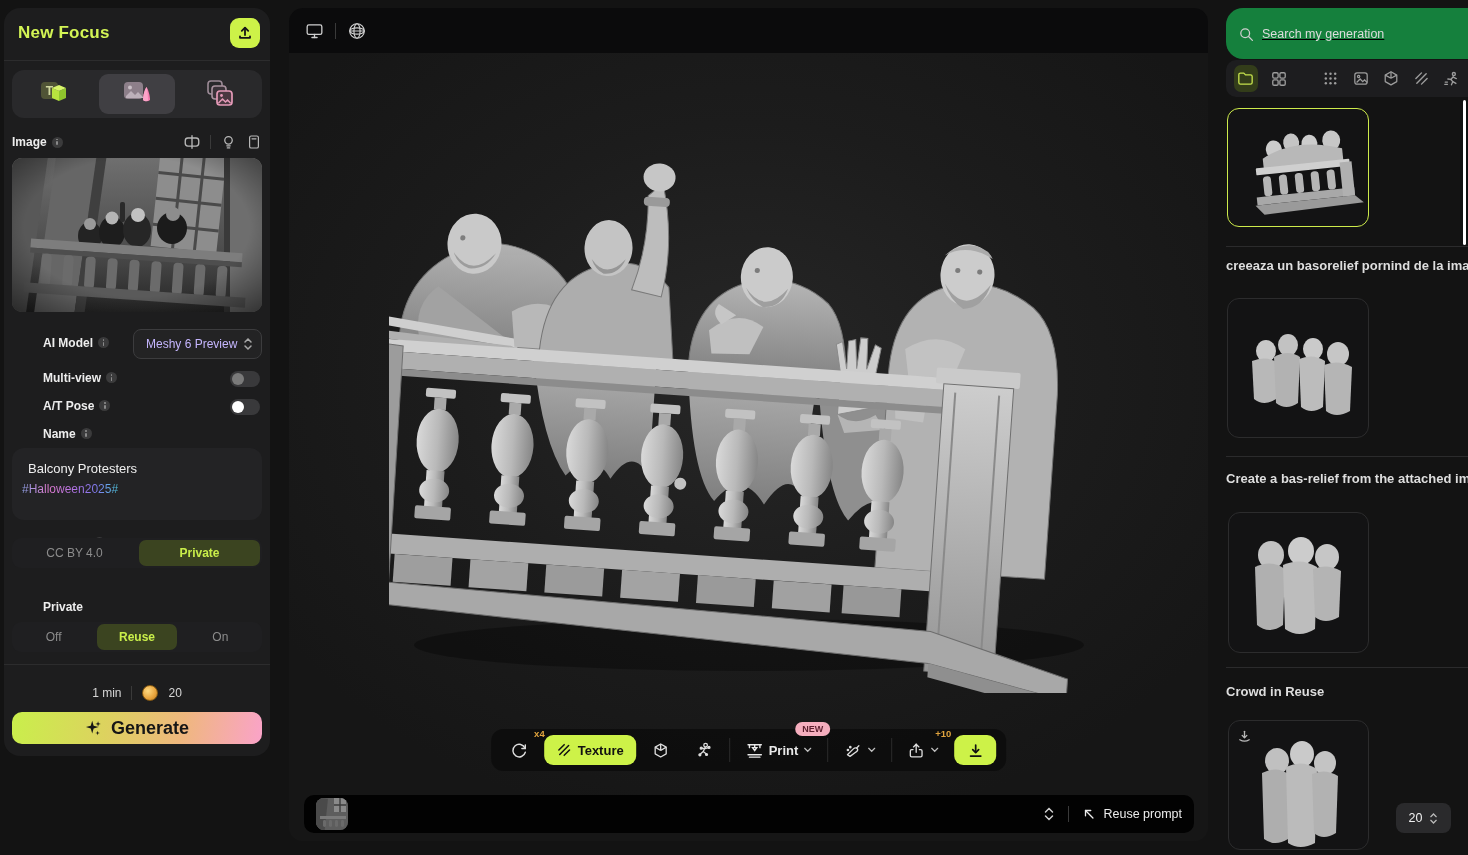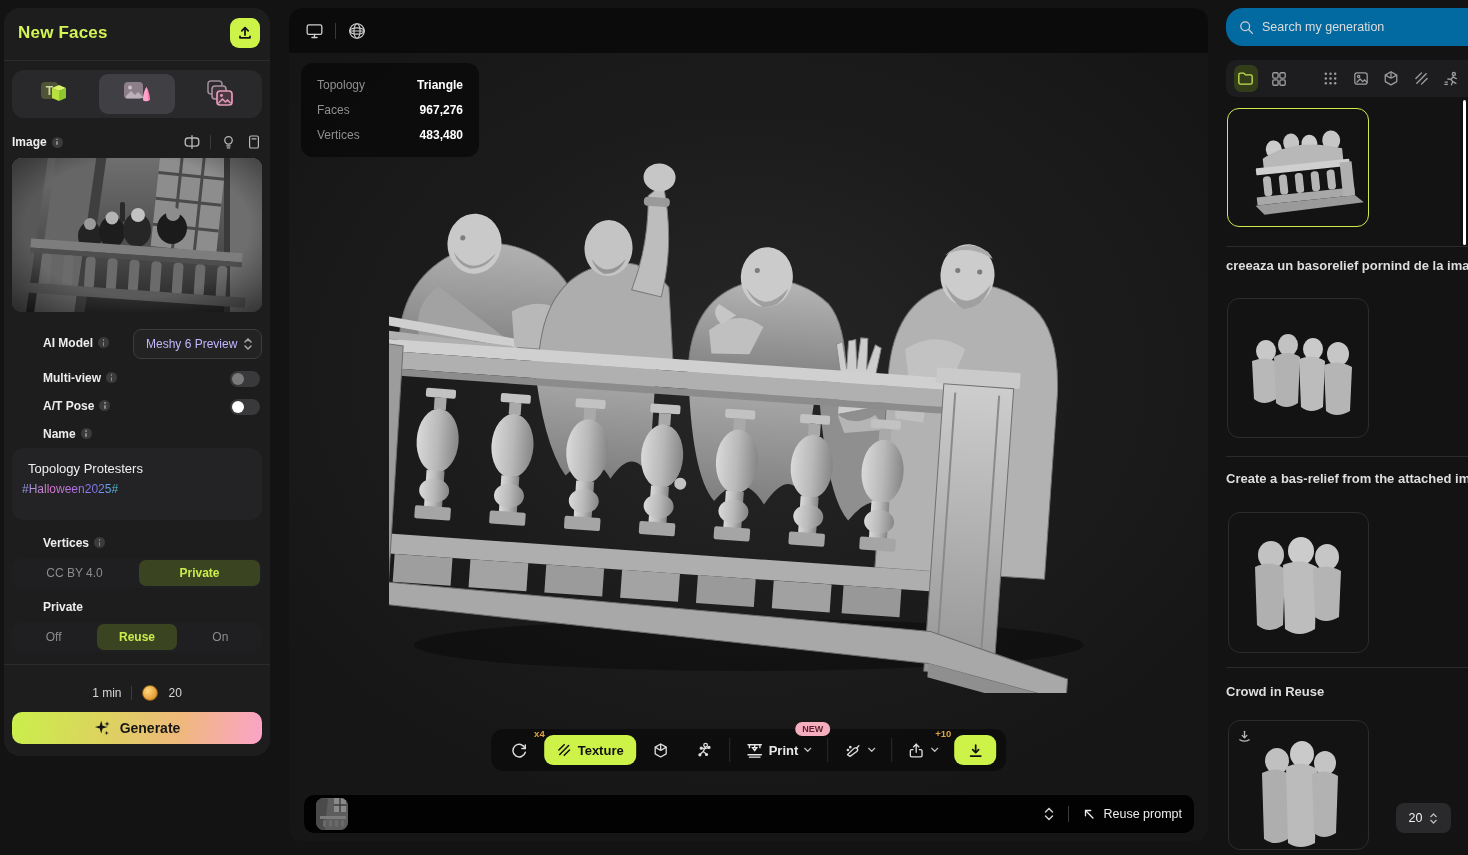--- a/index.html
+++ b/index.html
@@ -35,21 +35,21 @@
   .name-value { position:absolute; left:16px; top:13px; font-size:13px; color:#efefef; }
   .name-hash { position:absolute; left:10px; top:34px; font-size:12px; background:linear-gradient(90deg,#8fa2e8 0%,#e07bd0 28%,#b072e6 55%,#7e7bf0 78%,#4fc7e0 100%); -webkit-background-clip:text; background-clip:text; color:transparent; }
   .seg { left:8px; top:0; width:250px; height:30px; background:#1f1f21; border-radius:9px; display:flex; align-items:center; }
   .seg-opt { flex:1; text-align:center; font-size:12px; color:#8c8c8c; cursor:pointer; line-height:26px; border-radius:7px; margin:2px; }
   .seg-opt.active { background:#3b4420; color:#c9ee4a; font-weight:bold; }
   .footer-div { left:0; top:656px; width:266px; height:1px; background:#2c2c2d; }
   .cost-row { left:0; top:674px; width:266px; height:22px; display:flex; align-items:center; justify-content:center; gap:10px; }
   .cost-row .t { font-size:12px; color:#d6d6d6; }
   .coin { width:16px; height:16px; border-radius:50%; background:radial-gradient(circle at 35% 35%,#ffd980,#e8a33c 60%,#b5791f); border:1px solid #8a5c14; display:inline-block; }
   .generate-btn { left:8px; top:704px; width:250px; height:32px; border:none; border-radius:10px; background:linear-gradient(100deg,#c9ef4b 0%,#ddd25f 38%,#efb77e 68%,#faa3c9 100%); display:flex; align-items:center; justify-content:center; gap:8px; cursor:pointer; }
-  .generate-btn span { font-size:14px; font-weight:bold; color:#161616; }
+  .generate-btn span { font-size:18px; font-weight:bold; color:#161616; }
 
   
   #viewport { left:289px; top:8px; width:919px; height:833px; border-radius:14px; background:radial-gradient(62% 55% at 50% 44%, #272727 0%, #1c1c1c 55%, #161616 100%); overflow:hidden; }
   .vp-header { left:0; top:0; width:919px; height:45px; background:#0b0b0c; display:flex; align-items:center; padding-left:16px; gap:11px; }
   .vsep { width:1px; height:16px; background:#3a3a3a; }
   .stats-panel { left:12px; top:55px; width:178px; height:94px; background:rgba(10,10,10,.88); border-radius:12px; padding:10px 16px; display:flex; flex-direction:column; justify-content:space-around; }
   .stat-row { display:flex; justify-content:space-between; align-items:center; }
   .stat-row .l { font-size:12px; color:#8f8f8f; }
   .stat-row .v { font-size:12px; color:#ffffff; font-weight:bold; }
   .vp-toolbar { left:50%; transform:translateX(-50%); top:721px; height:42px; background:rgba(13,13,13,.92); border-radius:12px; display:flex; align-items:center; padding:0 10px; gap:7px; }
@@ -61,21 +61,21 @@
   .tb-sep { width:1px; height:24px; background:#2b2b2b; }
   .sup-orange { position:absolute; top:-7px; right:-8px; font-size:9.5px; font-weight:bold; color:#dfa33e; }
   .new-badge { position:absolute; top:-13px; right:-10px; background:#f5aebe; color:#5c1f2e; font-size:9px; font-weight:bold; padding:2px 7px; border-radius:8px; }
   .vp-bottombar { left:15px; top:787px; width:890px; height:38px; background:#020202; border-radius:10px; display:flex; align-items:center; padding:0 12px; }
   .mini-thumb { width:32px; height:32px; border-radius:8px; overflow:hidden; background:#444; cursor:pointer; }
   .bb-right { margin-left:auto; display:flex; align-items:center; gap:13px; }
   .reuse { display:flex; align-items:center; gap:7px; cursor:pointer; }
   .reuse span { font-size:12.5px; color:#ececec; }
 
   
-  .search-wrap { left:1226px; top:8px; width:242px; height:38px; background:#0369a1; border-radius:17px 0 0 17px; display:flex; align-items:center; padding-left:12px; gap:8px; }
+  .search-wrap { left:1226px; top:8px; width:242px; height:51px; background:#15803d; border-radius:17px 0 0 17px; display:flex; align-items:center; padding-left:12px; gap:8px;text-decoration:underline; }
   .search-input { background:transparent; border:none; outline:none; color:#e8e8e8; font-size:12.5px; width:180px; font-family:"Liberation Sans",sans-serif; }
   .search-input::placeholder { color:#dcdcdc; opacity:1; }
   .rp-iconrow { left:1226px; top:60px; width:242px; height:37px; background:#1d1d1f; border-radius:10px 0 0 10px; display:flex; align-items:center; padding:0 8px; gap:13px; }
   .rp-ico { width:22px; height:22px; display:flex; align-items:center; justify-content:center; cursor:pointer; }
   .rp-active { width:30px; height:27px; background:#333d1a; border-radius:7px; }
   .rp-gap { width:10px; }
   .gen-thumb { background:#131314; border:1px solid #2c2c2d; border-radius:12px; overflow:hidden; cursor:pointer; }
   .gen-thumb.selected { border:1.5px solid #cdeb4b; }
   .rp-div { left:1226px; width:242px; height:1px; background:#2b2b2c; }
   .rp-label { left:1226px; width:242px; font-size:13px; font-weight:bold; color:#dedede; white-space:nowrap; overflow:hidden; }
@@ -83,21 +83,21 @@
   .stepper { left:1396px; top:803px; width:55px; height:30px; background:#2a2a2c; border-radius:8px; display:flex; align-items:center; justify-content:center; gap:7px; cursor:pointer; }
   .stepper span { font-size:12.5px; color:#f0f0f0; }
   .scrollbar { left:1463px; top:100px; width:3px; height:145px; background:#ffffff; border-radius:2px; }
 </style>
 </head>
 <body>
 
 <div id="stage">
 
   <div id="left-card" class="abs">
-    <div class="abs lp-title">New Faces</div>
+    <div class="abs lp-title">New Focus</div>
     <button class="abs upload-btn">
       <svg width="16" height="16" viewBox="0 0 16 16">
           <g stroke="#161616" stroke-width="1.8" fill="none" stroke-linecap="round" stroke-linejoin="round">
             <path d="M8 10 V3"></path>
             <path d="M4.8 5.8 L8 2.6 L11.2 5.8"></path>
             <path d="M3 11.5 v1.3 h10 v-1.3"></path>
           </g>
         </svg>
     </button>
     <div class="abs lp-divider"></div>
@@ -244,28 +244,28 @@
       <span class="sec-label">A/T Pose</span><span class="info-dot"></span>
     </div>
     <div class="abs toggle" style="top:391px">
         <span class="knob knob-on"></span>
       </div>
 
     <div class="abs row-label-abs" style="top:419px">
       <span class="sec-label">Name</span><span class="info-dot"></span>
     </div>
     <div class="abs name-box">
-      <span class="name-value">Topology Protesters</span>
+      <span class="name-value">Balcony Protesters</span>
       <span class="name-hash">#Halloween2025#</span>
     </div>
 
     <div class="abs row-label-abs" style="top:528px">
       <span class="sec-label">Vertices</span><span class="info-dot"></span>
     </div>
-    <div class="abs seg" style="top:550px">
+    <div class="abs seg" style="top:530px">
       <div class="seg-opt">CC BY 4.0</div>
       <div class="seg-opt active">Private</div>
     </div>
 
     <div class="abs row-label-abs" style="top:592px">
       <span class="sec-label">Private</span>
     </div>
     <div class="abs seg" style="top:614px">
       <div class="seg-opt">Off</div>
       <div class="seg-opt active">Reuse</div>
@@ -304,34 +304,20 @@
       <svg width="20" height="20" viewBox="0 0 22 22">
           <g stroke="#cfcfcf" stroke-width="1.3" fill="none">
             <circle cx="11" cy="11" r="8"></circle>
             <ellipse cx="11" cy="11" rx="8" ry="3.4"></ellipse>
             <ellipse cx="11" cy="11" rx="3.4" ry="8"></ellipse>
             <path d="M3 11 h16"></path>
           </g>
         </svg>
     </div>
 
-    <div class="abs stats-panel">
-      <div class="stat-row">
-          <span class="l">Topology</span>
-          <span class="v">Triangle</span>
-        </div>
-      <div class="stat-row">
-          <span class="l">Faces</span>
-          <span class="v">967,276</span>
-        </div>
-      <div class="stat-row">
-          <span class="l">Vertices</span>
-          <span class="v">483,480</span>
-        </div>
-    </div>
 
     <svg class="abs" style="left:100px; top:125px;" width="715" height="560" viewBox="0 0 715 560">
       <defs>
         <linearGradient id="stoneV" x1="0" y1="0" x2="0" y2="1">
             <stop offset="0" stop-color="#cdcdcd"></stop>
             <stop offset="1" stop-color="#969696"></stop>
           </linearGradient>
         <linearGradient id="stoneH" x1="0" y1="0" x2="1" y2="0">
             <stop offset="0" stop-color="#d9d9d9"></stop>
             <stop offset=".5" stop-color="#b9b9b9"></stop>

